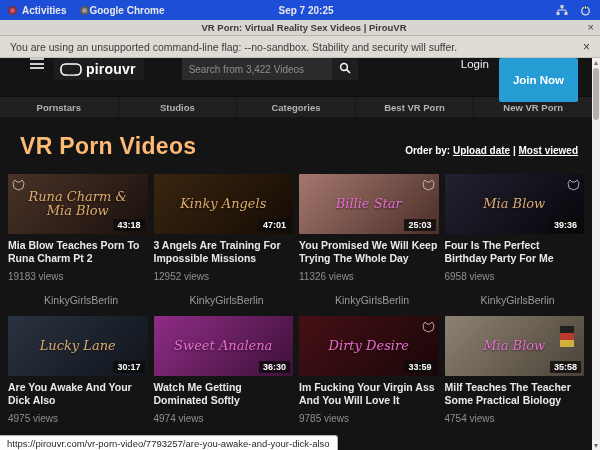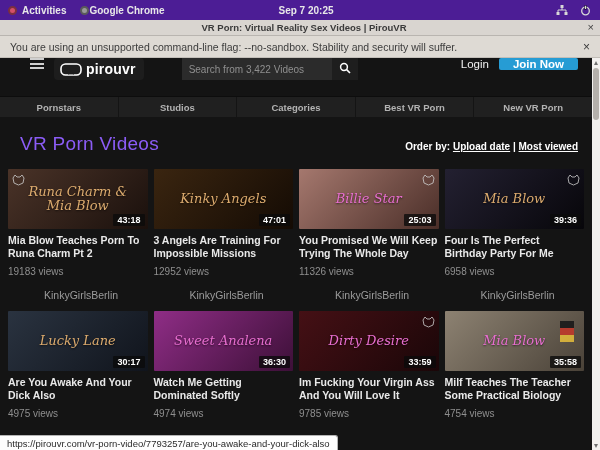--- a/index.html
+++ b/index.html
@@ -1,20 +1,20 @@
 <!DOCTYPE html>
 <html><head>
 <meta charset="utf-8">
 <style>
   * { margin:0; padding:0; box-sizing:border-box; }
   html,body { width:600px; height:450px; overflow:hidden; }
   body { font-family:"Liberation Sans","DejaVu Sans",sans-serif; background:#141414; position:relative; }
 
   
-  .sysbar { height:20px; background:#4c1d95; color:#e8e8e8; display:flex; align-items:center;
+  .sysbar { height:20px; background:#1d4ed8; color:#e8e8e8; display:flex; align-items:center;
             font-size:10px; font-weight:bold; padding:0 8px; gap:6px; }
   .sysbar .left { display:flex; align-items:center; gap:14px; }
   .rec-dot { width:9px; height:9px; border-radius:50%; background:#d4506a; border:2px solid #7c2f3e; display:inline-block; }
   .chrome-dot { width:9px; height:9px; border-radius:50%; background:#9a9a9a; border:2px solid #5a5a5a; display:inline-block; }
   .sysbar .clock { position:absolute; left:12px; right:0; text-align:center; pointer-events:none; }
   .sysbar .right { margin-left:auto; display:flex; align-items:center; gap:12px; z-index:1; }
   .sys-ic { width:12px; height:11px; display:inline-block; }
 
   
   .titlebar { height:16px; background:#d9d5d0; border-bottom:1px solid #b9b5b0; display:flex; align-items:center; position:relative; }
@@ -35,32 +35,32 @@
   .burger i { height:2px; background:#cfcfcf; display:block; }
   .logo { display:flex; align-items:center; gap:4px; background:#1d1d1d; border-radius:4px; padding:3px 8px 3px 6px; }
   .logo svg { display:block; }
   .logo .word { color:#fff; font-weight:bold; font-size:14px; letter-spacing:.2px; }
   .searchwrap { display:flex; margin-left:28px; }
   .search-input { width:150px; height:22px; background:#2b2b2b; border:0; color:#bdbdbd; font-size:10px; padding:0 7px;
                   font-family:inherit; outline:none; }
   .search-input::placeholder { color:#8f8f8f; }
   .search-btn { width:26px; height:22px; background:#1e1e1e; border:0; display:flex; align-items:center; justify-content:center; cursor:pointer; }
   .login { margin-left:auto; color:#f0f0f0; font-size:11.5px; cursor:pointer; }
-  .join-btn { border:0; border-radius:2px; color:#fff; font-size:11.5px; font-weight:bold; padding:0 14px;
+  .join-btn { border:0; border-radius:2px; color:#fff; font-size:11.5px; font-weight:bold; padding:16px 14px;
               cursor:pointer; font-family:inherit; }
 
   
   .nav { display:flex; height:21px; background:#202020; border-top:1px solid #0d0d0d; }
   .nav a { flex:1; display:flex; align-items:center; justify-content:center; color:#b3b3b3; font-size:9.5px;
            font-weight:bold; text-decoration:none; border-right:1px solid #141414; cursor:pointer; }
   .nav a:last-child { border-right:0; }
 
   
   .heading { display:flex; align-items:baseline; padding:16px 14px 14px 20px; }
-  .heading h1 { color:#8b5cf6; font-size:19px; font-weight:normal; letter-spacing:.3px; }
+  .heading h1 { color:#fdba74; font-size:23px; font-weight:bold; letter-spacing:.3px; }
   .orderby { margin-left:auto; font-size:10px; color:#fff; font-weight:bold; }
   .orderby a { color:#fff; text-decoration:underline; cursor:pointer; }
 
   
   .grid { display:grid; grid-template-columns:repeat(4,1fr); column-gap:6px; row-gap:10px; padding:0 8px; }
   .card { cursor:pointer; }
   .thumb { position:relative; height:60px; border-radius:1px; overflow:hidden; display:flex; align-items:center; justify-content:center; }
   .t1 { background:linear-gradient(135deg,#4a3328,#1a100c); }
   .t2 { background:linear-gradient(135deg,#3a2510,#140b04); }
   .t3 { background:linear-gradient(135deg,#a5786e,#4a2e28); }

